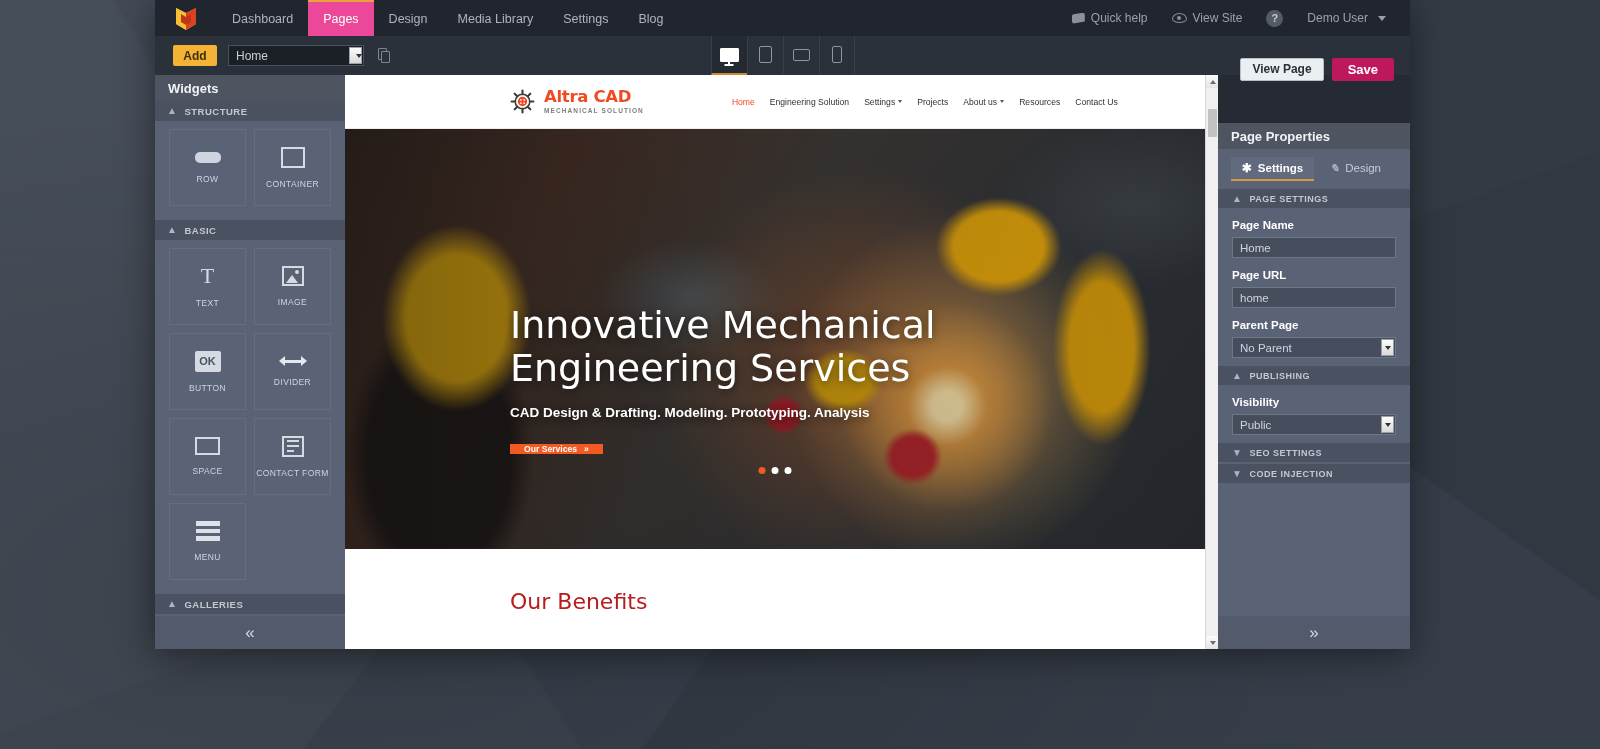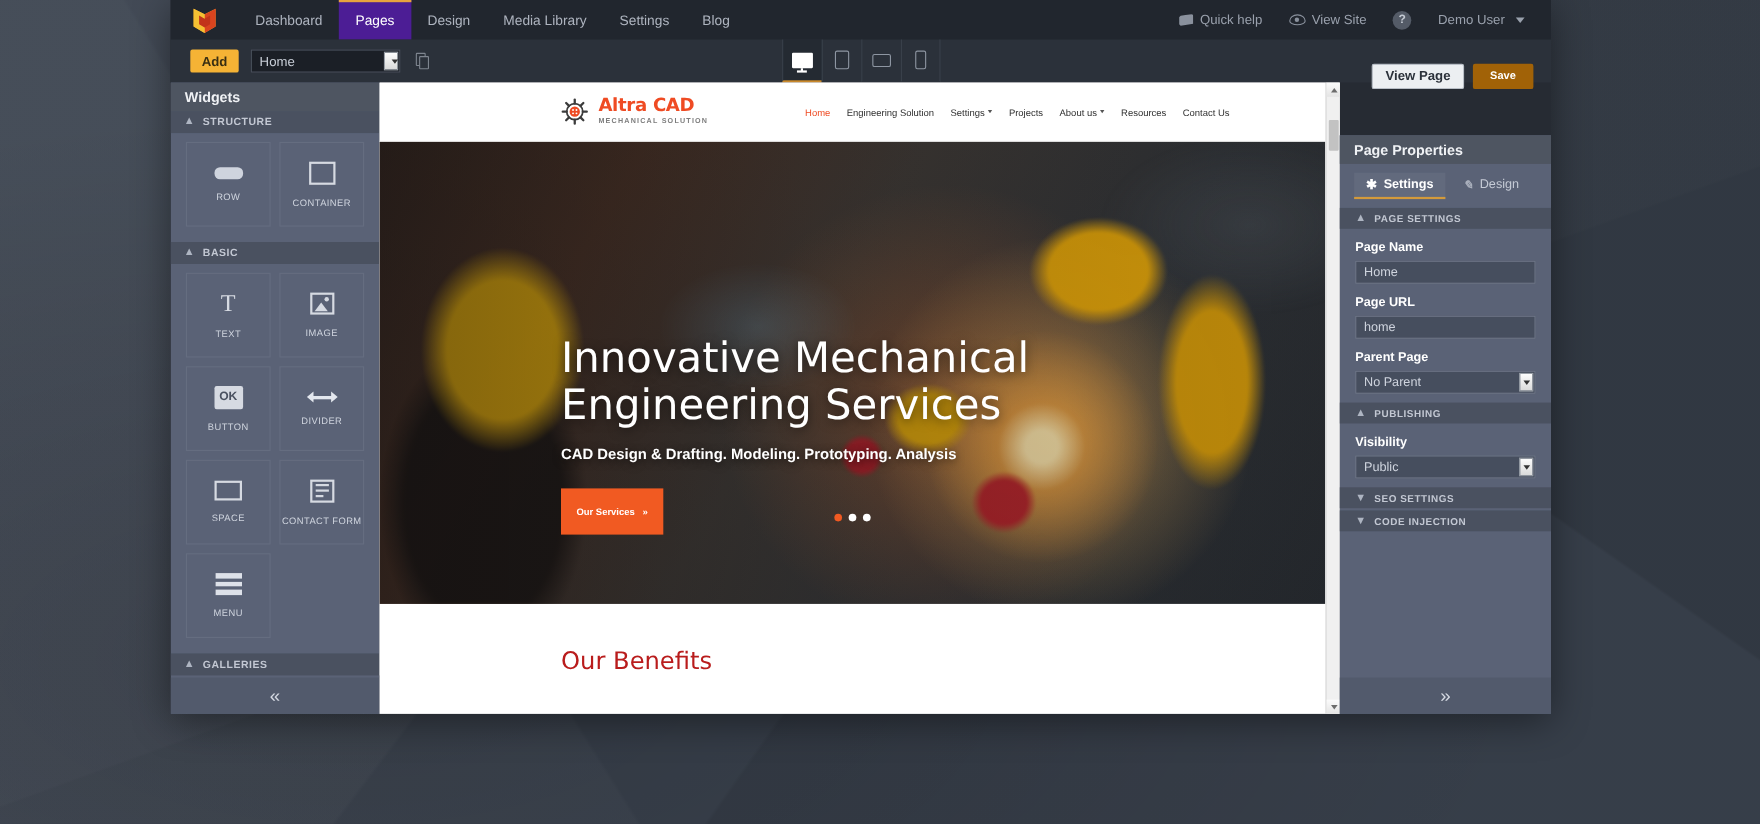--- a/index.html
+++ b/index.html
@@ -45,21 +45,21 @@
   .logo {
     width: 26px; height: 26px; position: relative;
   }
   .topnav { display: flex; align-items: stretch; }
   .topnav-item {
     padding: 0 15px; display: flex; align-items: center;
     color: #aeb4bf; font-size: 12.5px; cursor: pointer;
     border-top: 2px solid transparent;
   }
   .topnav-item.active {
-    color: #ffffff; background: #4c1d95; border-top-color: #e8a33d;
+    color: #ffffff; background: #ec4899; border-top-color: #e8a33d;
   }
   .topbar-right {
     margin-left: auto; display: flex; align-items: center;
     padding-right: 14px; gap: 4px;
   }
   .tb-link {
     display: flex; align-items: center; gap: 6px;
     color: #9aa1ad; font-size: 12px; padding: 0 10px; cursor: pointer;
     height: 36px;
   }
@@ -163,22 +163,22 @@
     padding-right: 16px;
     margin-top: 27px;
   }
   .btn-viewpage {
     height: 23px; padding: 0 11px; background: #eceff2; color: #2b313a;
     font-size: 12px; font-weight: bold; border: 1px solid #b9bfc7;
     border-radius: 2px; cursor: pointer;
     display: flex; align-items: center;
   }
   .btn-save {
-    height: 23px; padding: 0 16px; background: #a16207; color: #fff;
-    font-size: 10px; font-weight: bold; border: none; border-radius: 2px;
+    height: 23px; padding: 0 16px; background: #be185d; color: #fff;
+    font-size: 13px; font-weight: bold; border: none; border-radius: 2px;
     cursor: pointer; display: flex; align-items: center;
   }
 
   
   .leftpanel {
     position: absolute; left: 0; top: 75px; width: 190px; bottom: 0;
     background: #5a6276; overflow: hidden;
   }
   .lp-title {
     height: 26px; background: #4e５561; background: #4e5561;
@@ -320,21 +320,21 @@
     text-shadow: 0 2px 10px rgba(0,0,0,.55);
     font-family: "DejaVu Sans", sans-serif;
   }
   .hero-sub {
     color: #fff; font-size: 13.5px; margin-top: 14px; font-weight: bold;
     text-shadow: 0 2px 8px rgba(0,0,0,.6);
   }
   .hero-cta {
     margin-top: 24px; display: inline-flex; align-items: center; gap: 7px;
     background: #f15a22; color: #fff; font-size: 8.6px; font-weight: bold;
-    padding: 16px 14px; cursor: pointer; border: none;
+    padding: 0 14px; cursor: pointer; border: none;
   }
   .hero-dots {
     position: absolute; left: 50%; transform: translateX(-50%); bottom: 75px;
     display: flex; gap: 6px;
   }
   .hero-dots i {
     width: 7px; height: 7px; border-radius: 50%; background: #fff; display: block;
     cursor: pointer;
   }
   .hero-dots i.on { background: #f15a22; }

